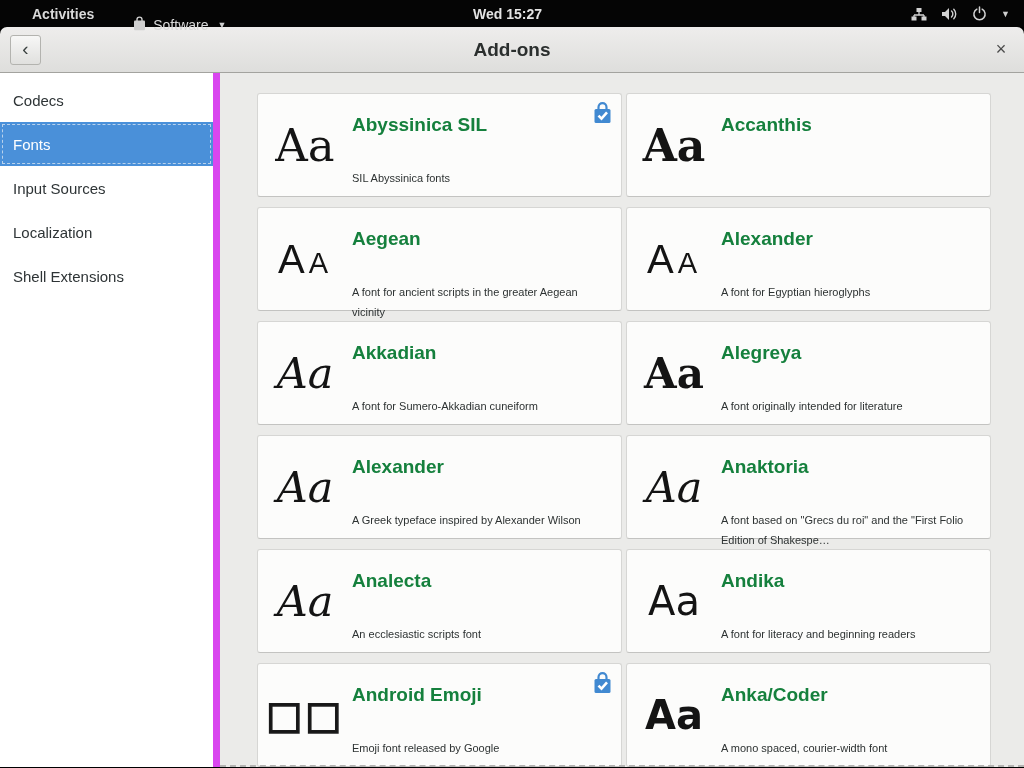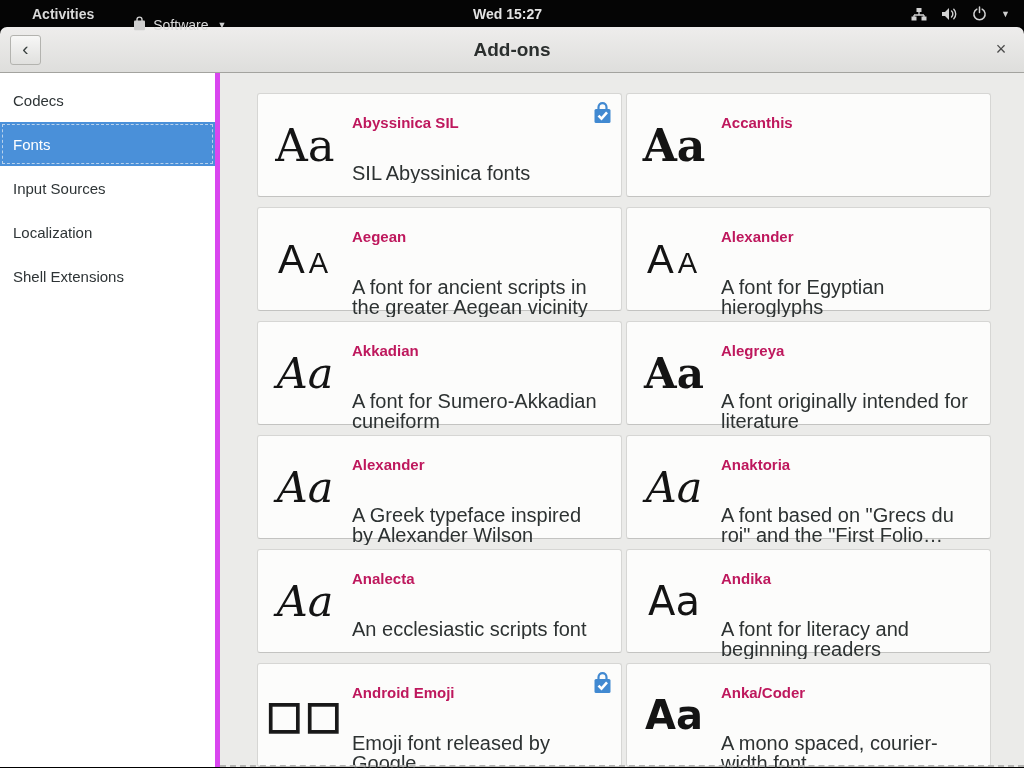--- a/index.html
+++ b/index.html
@@ -32,43 +32,43 @@
     border:1px solid #b3b3af; border-radius:3px; color:#39403f;
     font-size:19px; line-height:26px; text-align:center; cursor:pointer; }
   .hdr-title { width:100%; text-align:center; font-weight:700; font-size:19px;
     color:#2b2f2e; }
   .close-btn { position:absolute; right:12px; top:12px; width:22px; height:22px;
     color:#4a4a4a; font-size:18px; line-height:21px; text-align:center;
     cursor:pointer; }
 
   
   .app-body { display:flex; height:694px; background:#ebebe9; }
-  .sidebar { width:220px; background:#ffffff; border-right:5px solid #d946ef;
+  .sidebar { width:220px; background:#ffffff; border-right:7px solid #d946ef;
     padding-top:5px; }
   .side-item { height:44px; display:flex; align-items:center;
     padding-left:13px; font-size:15px; color:#2e3436; cursor:pointer; }
   .side-item.selected { background:#4a90d9; color:#ffffff;
     outline:1px dashed #b9d2ec; outline-offset:-3px; }
 
   .main { flex:1; position:relative; }
   .grid { display:grid; grid-template-columns:365px 365px;
     gap:10px 4px; padding:20px 0 8px 37px; }
   .undershoot { position:absolute; left:0; right:0; bottom:0; height:0;
     border-bottom:2px dashed #b4b4b2; }
 
   
   .tile { position:relative; width:365px; height:104px; background:#fcfcfb;
     border:1px solid #d6d6d4; border-bottom-color:#c3c3c1; border-radius:3px;
     display:flex; cursor:pointer; }
   .glyph-col { width:94px; display:flex; align-items:center;
     justify-content:center; color:#141414; }
   .tile-text { flex:1; padding:20px 18px 0 0; }
-  .tile-title { font-weight:700; font-size:15px; color:#be185d;
+  .tile-title { font-weight:700; font-size:19px; color:#15803d;
     margin-bottom:3px; }
-  .tile-desc { font-size:20px; color:#2d3232; line-height:20px;
+  .tile-desc { font-size:11px; color:#2d3232; line-height:20px;
     display:-webkit-box; -webkit-line-clamp:2; -webkit-box-orient:vertical;
     overflow:hidden;margin-top:32px; }
   .badge { position:absolute; top:8px; right:9px; width:19px; height:22px; }
 
   
   .g-serif      { font-family:"DejaVu Serif", serif; font-size:45px; }
   .g-serif-md   { font-family:"DejaVu Serif", serif; font-size:44px; font-weight:600; }
   .g-thin       { font-family:"Liberation Sans", sans-serif; font-weight:300;
                   font-size:29px; letter-spacing:4px; }
   .g-thin::first-letter { font-size:40px; }

